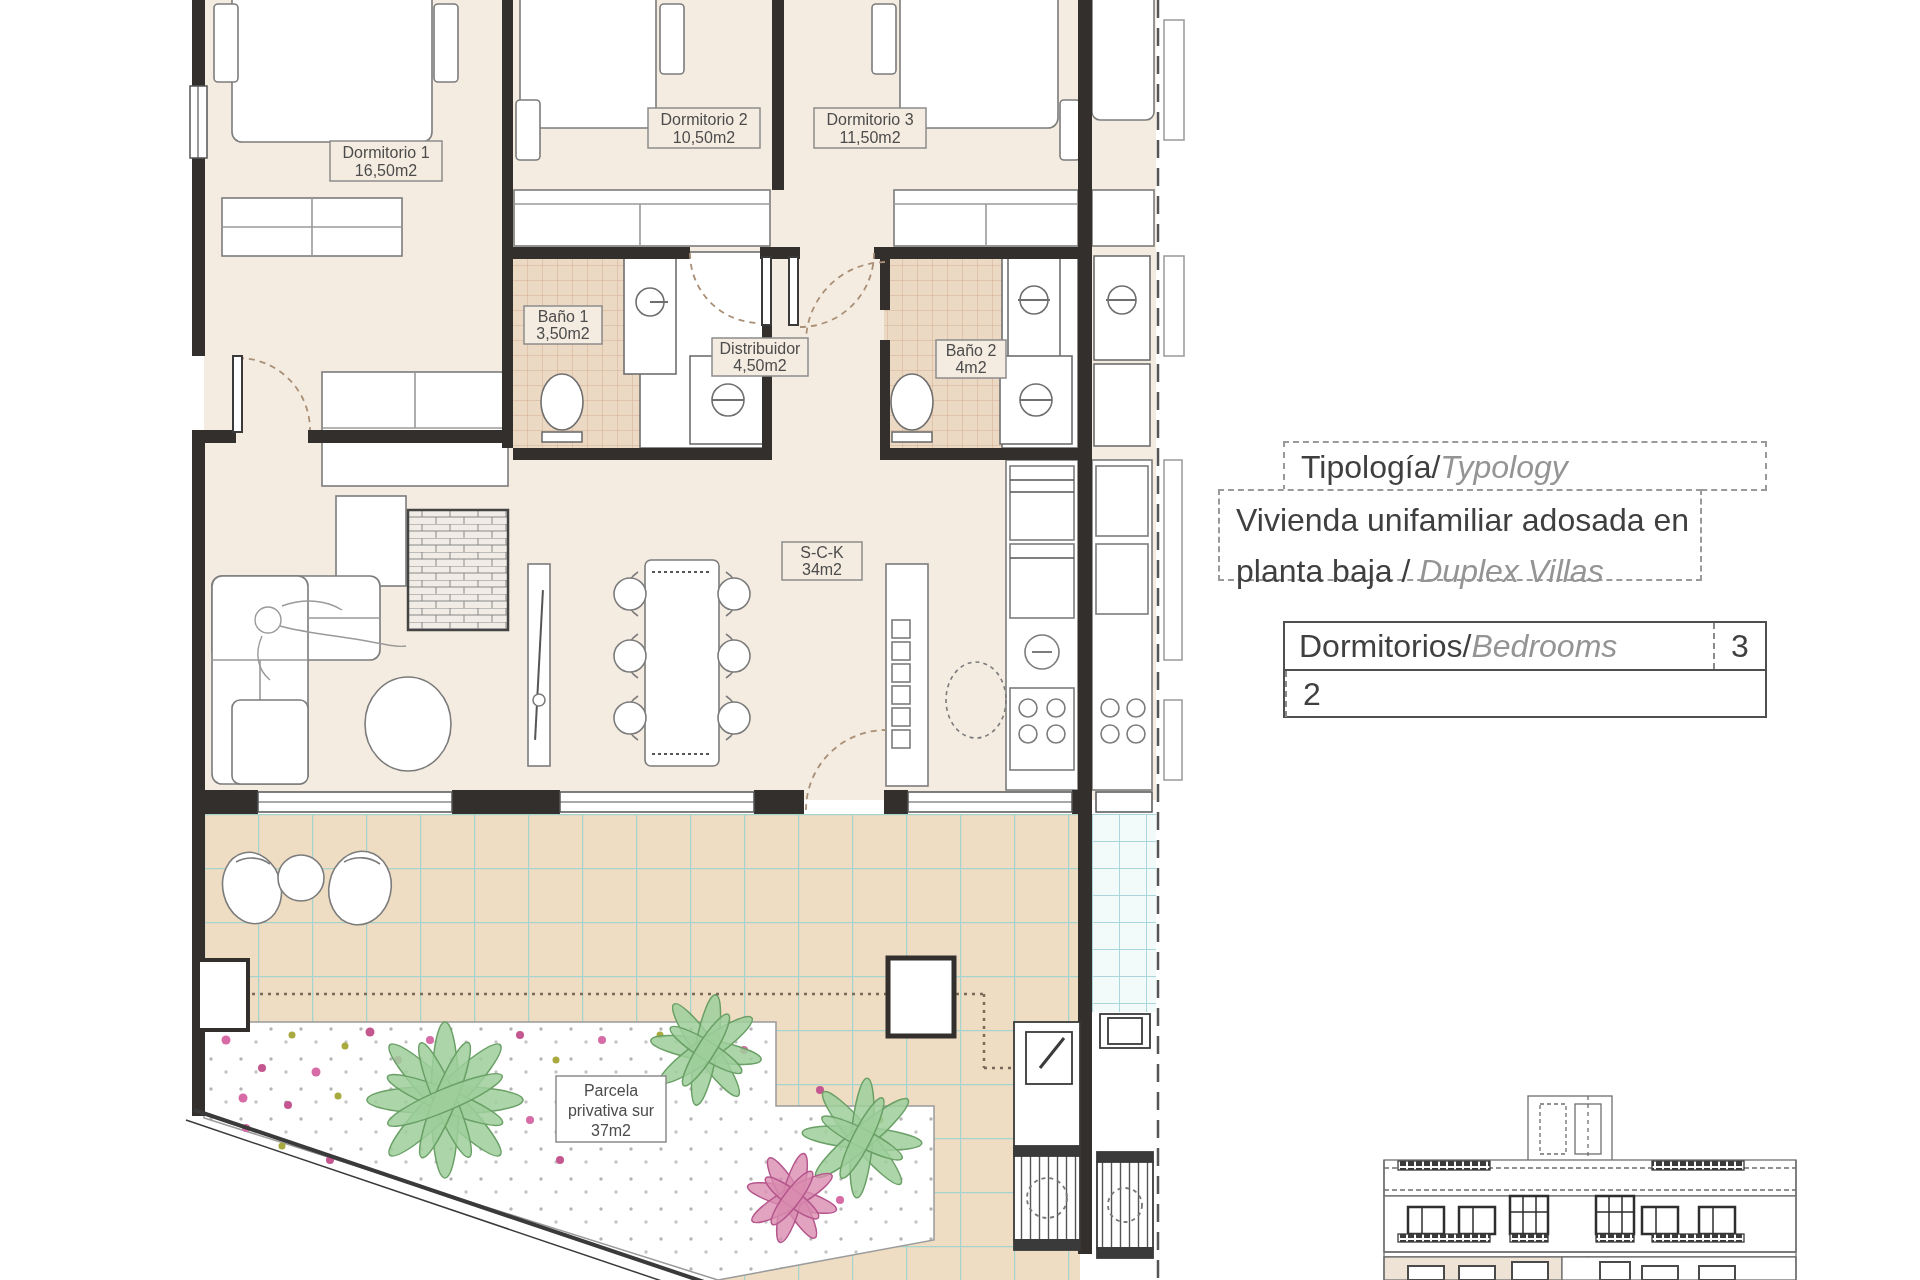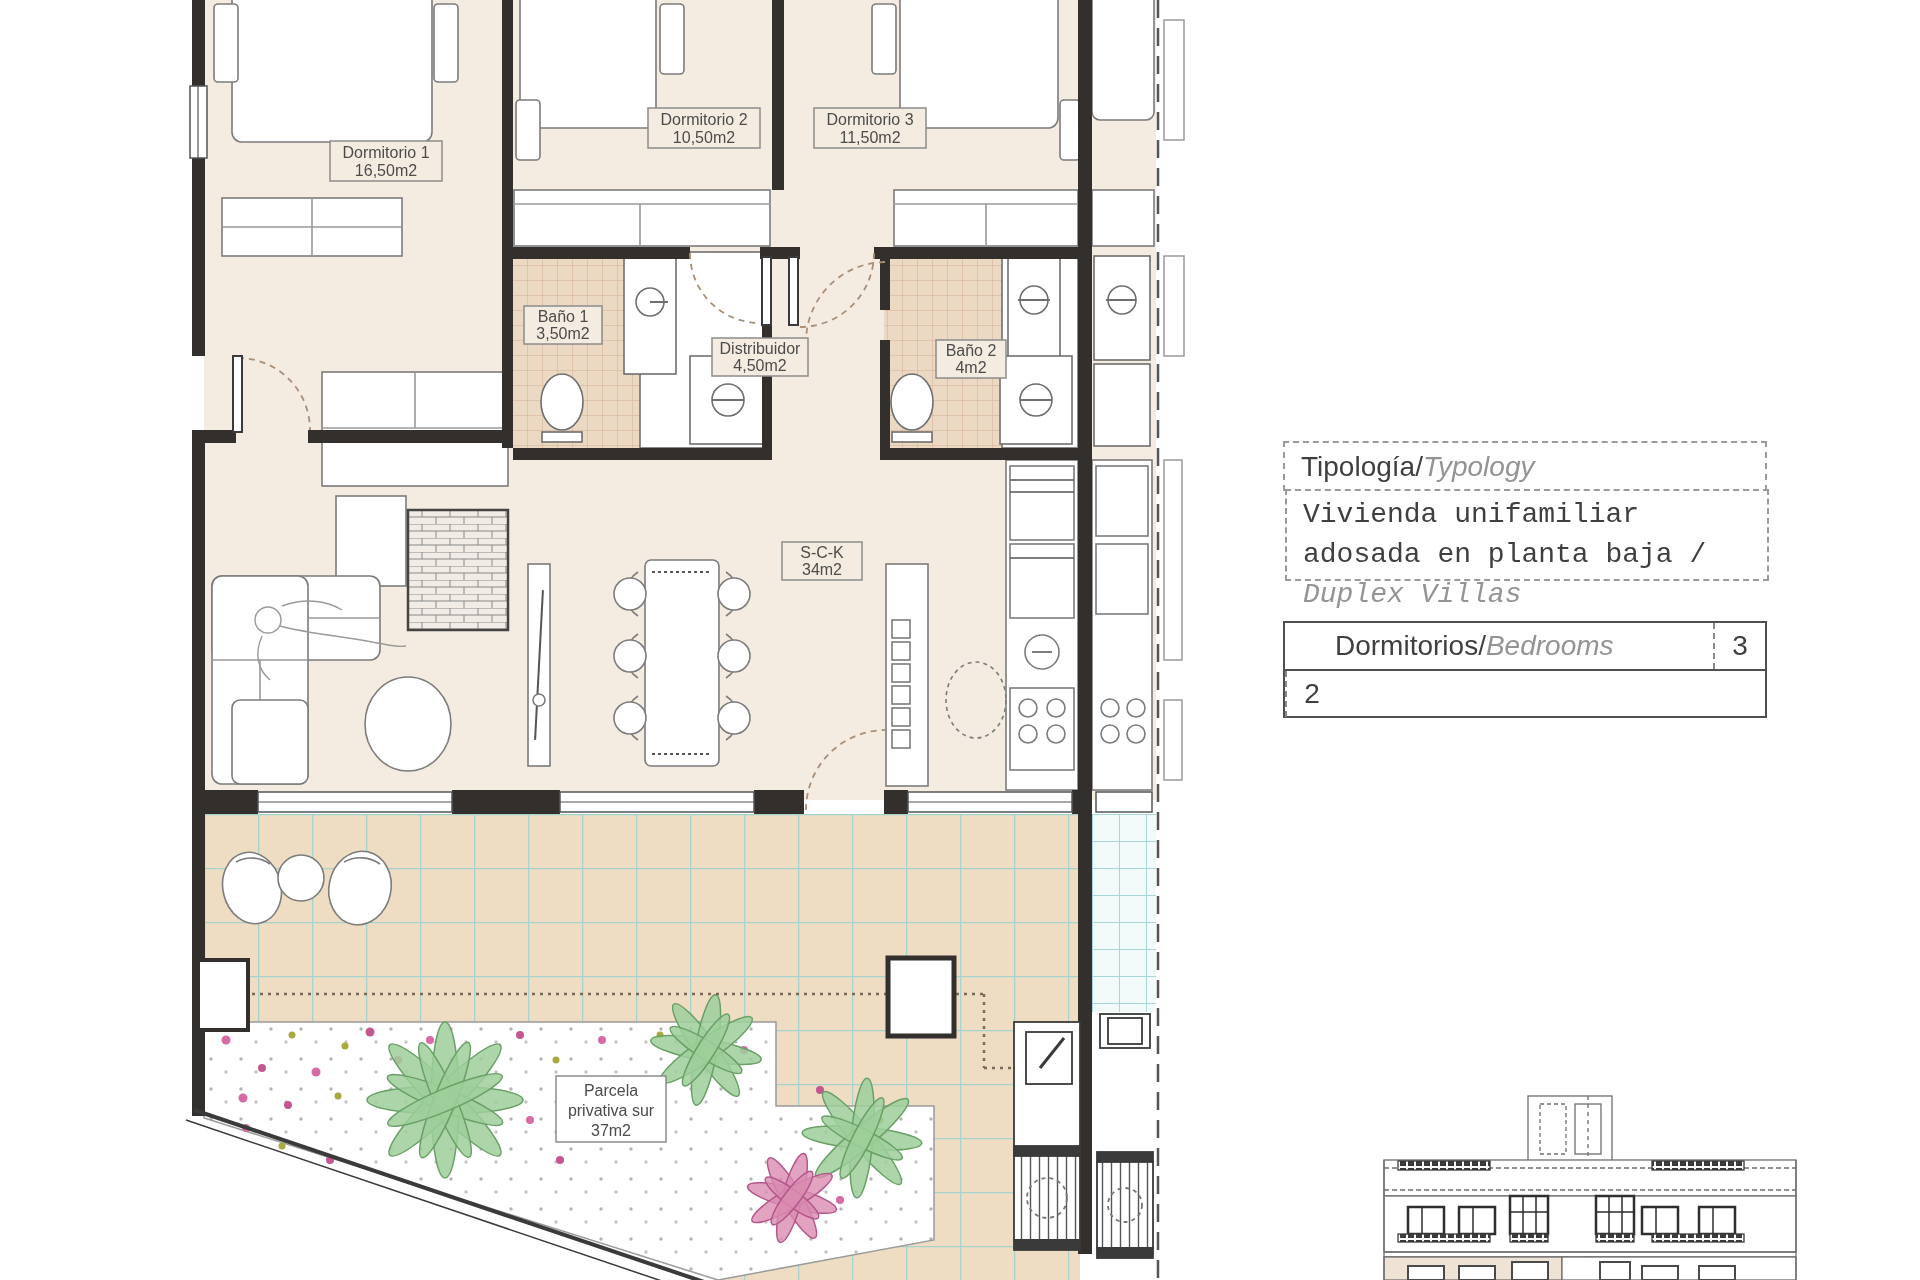--- a/index.html
+++ b/index.html
@@ -1,30 +1,30 @@
 <!DOCTYPE html>
 <html><head>
 <meta charset="utf-8">
 <style>
   html,body{margin:0;padding:0;background:#ffffff;}
   #canvas{position:relative;width:1920px;height:1280px;overflow:hidden;background:#fff;
           font-family:"Liberation Sans",sans-serif;}
   svg text{font-family:"Liberation Sans",sans-serif;}
   .plan-label{fill:#4c4c4c;font-size:16px;text-anchor:middle;}
   
-  .info{position:absolute;color:#3f3f3f;font-size:28px;}
+  .info{position:absolute;color:#3f3f3f;font-size:32px;}
   .dashed-box{border:2px dashed #9a9a9a;box-sizing:border-box;background:#fff;}
   #typ1{left:1283px;top:441px;width:484px;height:50px;line-height:48px;padding-left:16px;}
-  #typ2{left:1285px;top:489px;width:484px;height:92px;line-height:40px;padding:4px 10px 0 16px;font-family:Liberation Mono, monospace;}
+  #typ2{left:1218px;top:489px;width:484px;height:92px;line-height:51px;padding:4px 10px 0 16px;}
   .sec{color:#949494;font-style:italic;}
   #spec{left:1283px;top:621px;width:484px;height:97px;border:2px solid #4f4f4f;
         box-sizing:border-box;background:#fff;}
   .spec-row{display:flex;height:46px;align-items:center;}
   .spec-row.first{border-bottom:2px solid #4f4f4f;}
-  .spec-label{flex:1;padding-left:14px;margin-left:36px;}
+  .spec-label{flex:1;padding-left:14px;}
   .spec-value{width:50px;text-align:center;border-left:2px dashed #8a8a8a;line-height:46px;}
 </style>
 </head>
 <body>
 
 <div id="canvas">
 
 <svg width="1920" height="1280" viewBox="0 0 1920 1280">
   <defs>
     <pattern id="terraceTile" x="204" y="814" width="54" height="54" patternUnits="userSpaceOnUse">

